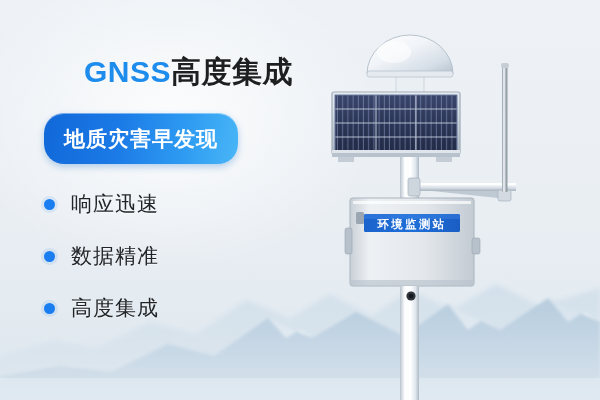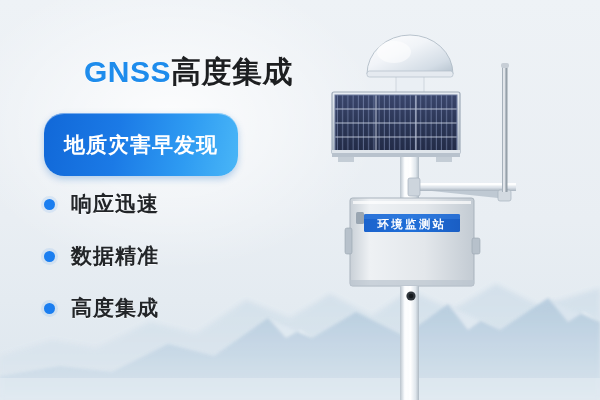--- a/index.html
+++ b/index.html
@@ -28,35 +28,35 @@
   .title{
     position:absolute;left:42px;top:52px;
     font-size:30px;font-weight:700;letter-spacing:.5px;
     color:#1d1f21;white-space:nowrap;
     text-shadow:0 1px 0 rgba(255,255,255,.7);
   }
   .title .hl{color:#1e8cec;margin-left:42px;}
   .badge{
     position:absolute;left:44px;top:113px;
     display:inline-flex;align-items:center;justify-content:center;
-    height:39px;padding:12px 20px;border-radius:20px;
+    height:39px;padding:6px 20px;border-radius:20px;
     background:linear-gradient(100deg,#1168d8 0%,#1b7ae6 38%,#2e9bf2 72%,#49b6f7 100%);
     box-shadow:0 3px 7px rgba(24,110,200,.30),inset 0 1px 0 rgba(255,255,255,.42);
     color:#ffffff;font-size:21px;font-weight:700;letter-spacing:1px;
     white-space:nowrap;
   }
   .bullets{position:absolute;left:44px;top:178px;}
   .bullet{display:flex;align-items:center;height:52px;}
   .dot{
     width:11px;height:11px;border-radius:50%;
     background:#1b7ef0;box-shadow:0 0 0 3px rgba(27,126,240,.10);
     flex:0 0 auto;
   }
   .btxt{
-    margin-left:16px;font-size:21px;font-weight:700;color:#222528;
+    margin-left:16px;font-size:21px;font-weight:400;color:#222528;
     letter-spacing:1px;white-space:nowrap;
     text-shadow:0 1px 0 rgba(255,255,255,.6);
   }
   
   .device{position:absolute;left:312px;top:0;width:270px;height:400px;}
   .dev-svg{position:absolute;left:0;top:0;}
 </style>
 </head>
 <body>
 

